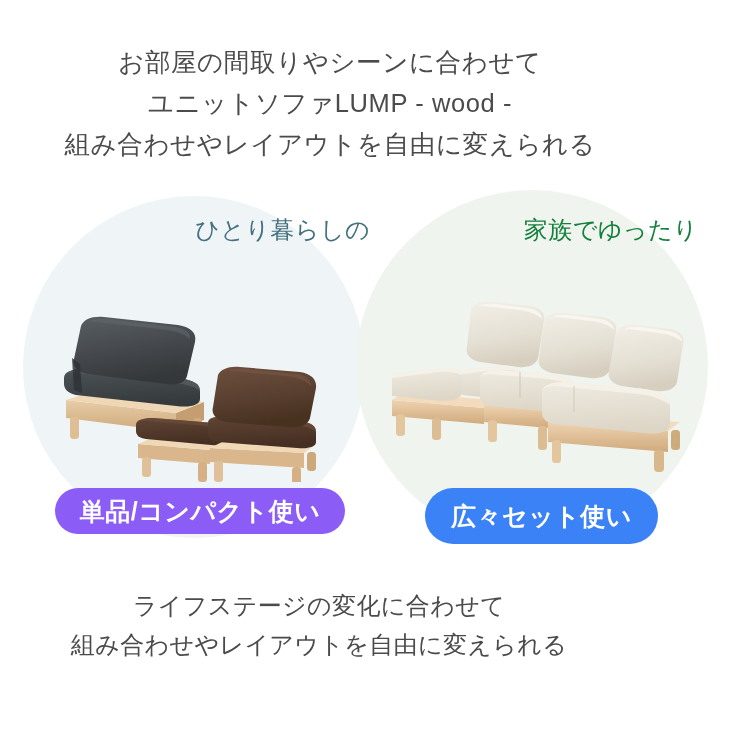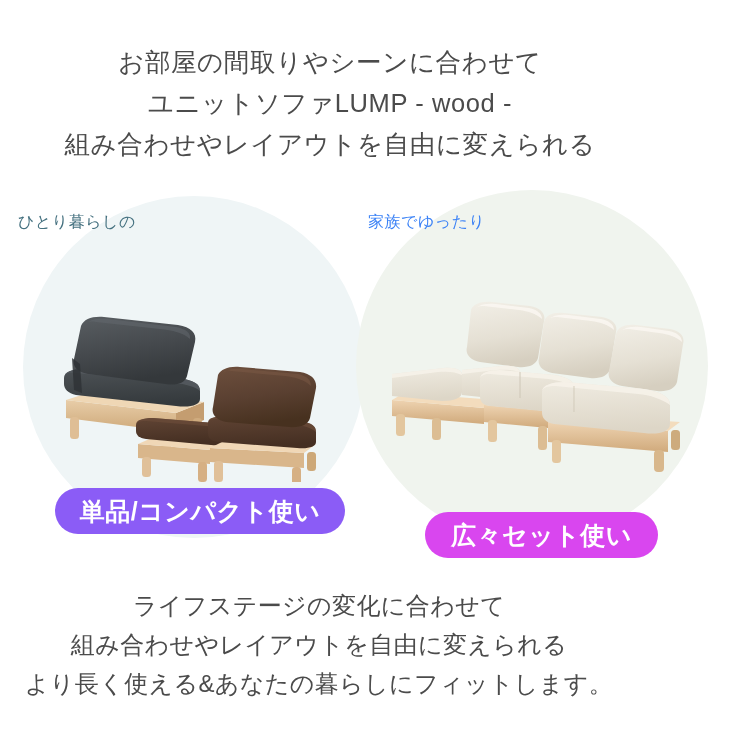--- a/index.html
+++ b/index.html
@@ -49,38 +49,39 @@
     left: 356px;
     top: 190px;
     width: 352px;
     height: 352px;
     background: #f0f4ee;
   }
 
   
   .panel-caption {
     position: absolute;
-    text-align: left;
-    font-size: 16px;
+    text-align: right;
+    font-size: 24px;
     line-height: 37px;
     letter-spacing: 0.5px;
     font-weight: 400;
+    margin-top: 8px;
   }
   .panel-caption .ln { display: block; white-space: nowrap; }
   .caption-left {
     left: 18px;
     top: 203px;
     width: 352px;
     color: #44707f;
   }
   .caption-right {
     left: 368px;
     top: 203px;
     width: 330px;
-    color: #3b82f6;
+    color: #15803d;
   }
 
   
   .pill {
     position: absolute;
     display: flex;
     align-items: center;
     justify-content: center;
     border-radius: 999px;
     color: #ffffff;
@@ -93,23 +94,22 @@
     left: 55px;
     top: 488px;
     width: 290px;
     height: 46px;
     background: #8b5cf6;
   }
   .pill-right {
     left: 425px;
     top: 488px;
     width: 233px;
-    height: 46px;
-    background: #d946ef;
-    margin-top: 24px;
+    height: 56px;
+    background: #3b82f6;
   }
 
   
   .footer-copy {
     position: absolute;
     left: 0;
     top: 586px;
     width: 638px;
     text-align: center;
     color: #4b4b4b;
@@ -306,16 +306,15 @@
   <div class="pill pill-left">
     <span>単品/コンパクト使い</span>
   </div>
   <div class="pill pill-right">
     <span>広々セット使い</span>
   </div>
 
   <div class="footer-copy">
     <span class="ln">ライフステージの変化に合わせて</span>
     <span class="ln">組み合わせやレイアウトを自由に変えられる</span>
-    <span class="ln">より長く使える&amp;あなたの暮らしにフィットします。</span>
   </div>
 
 </div>
 
 </body></html>

